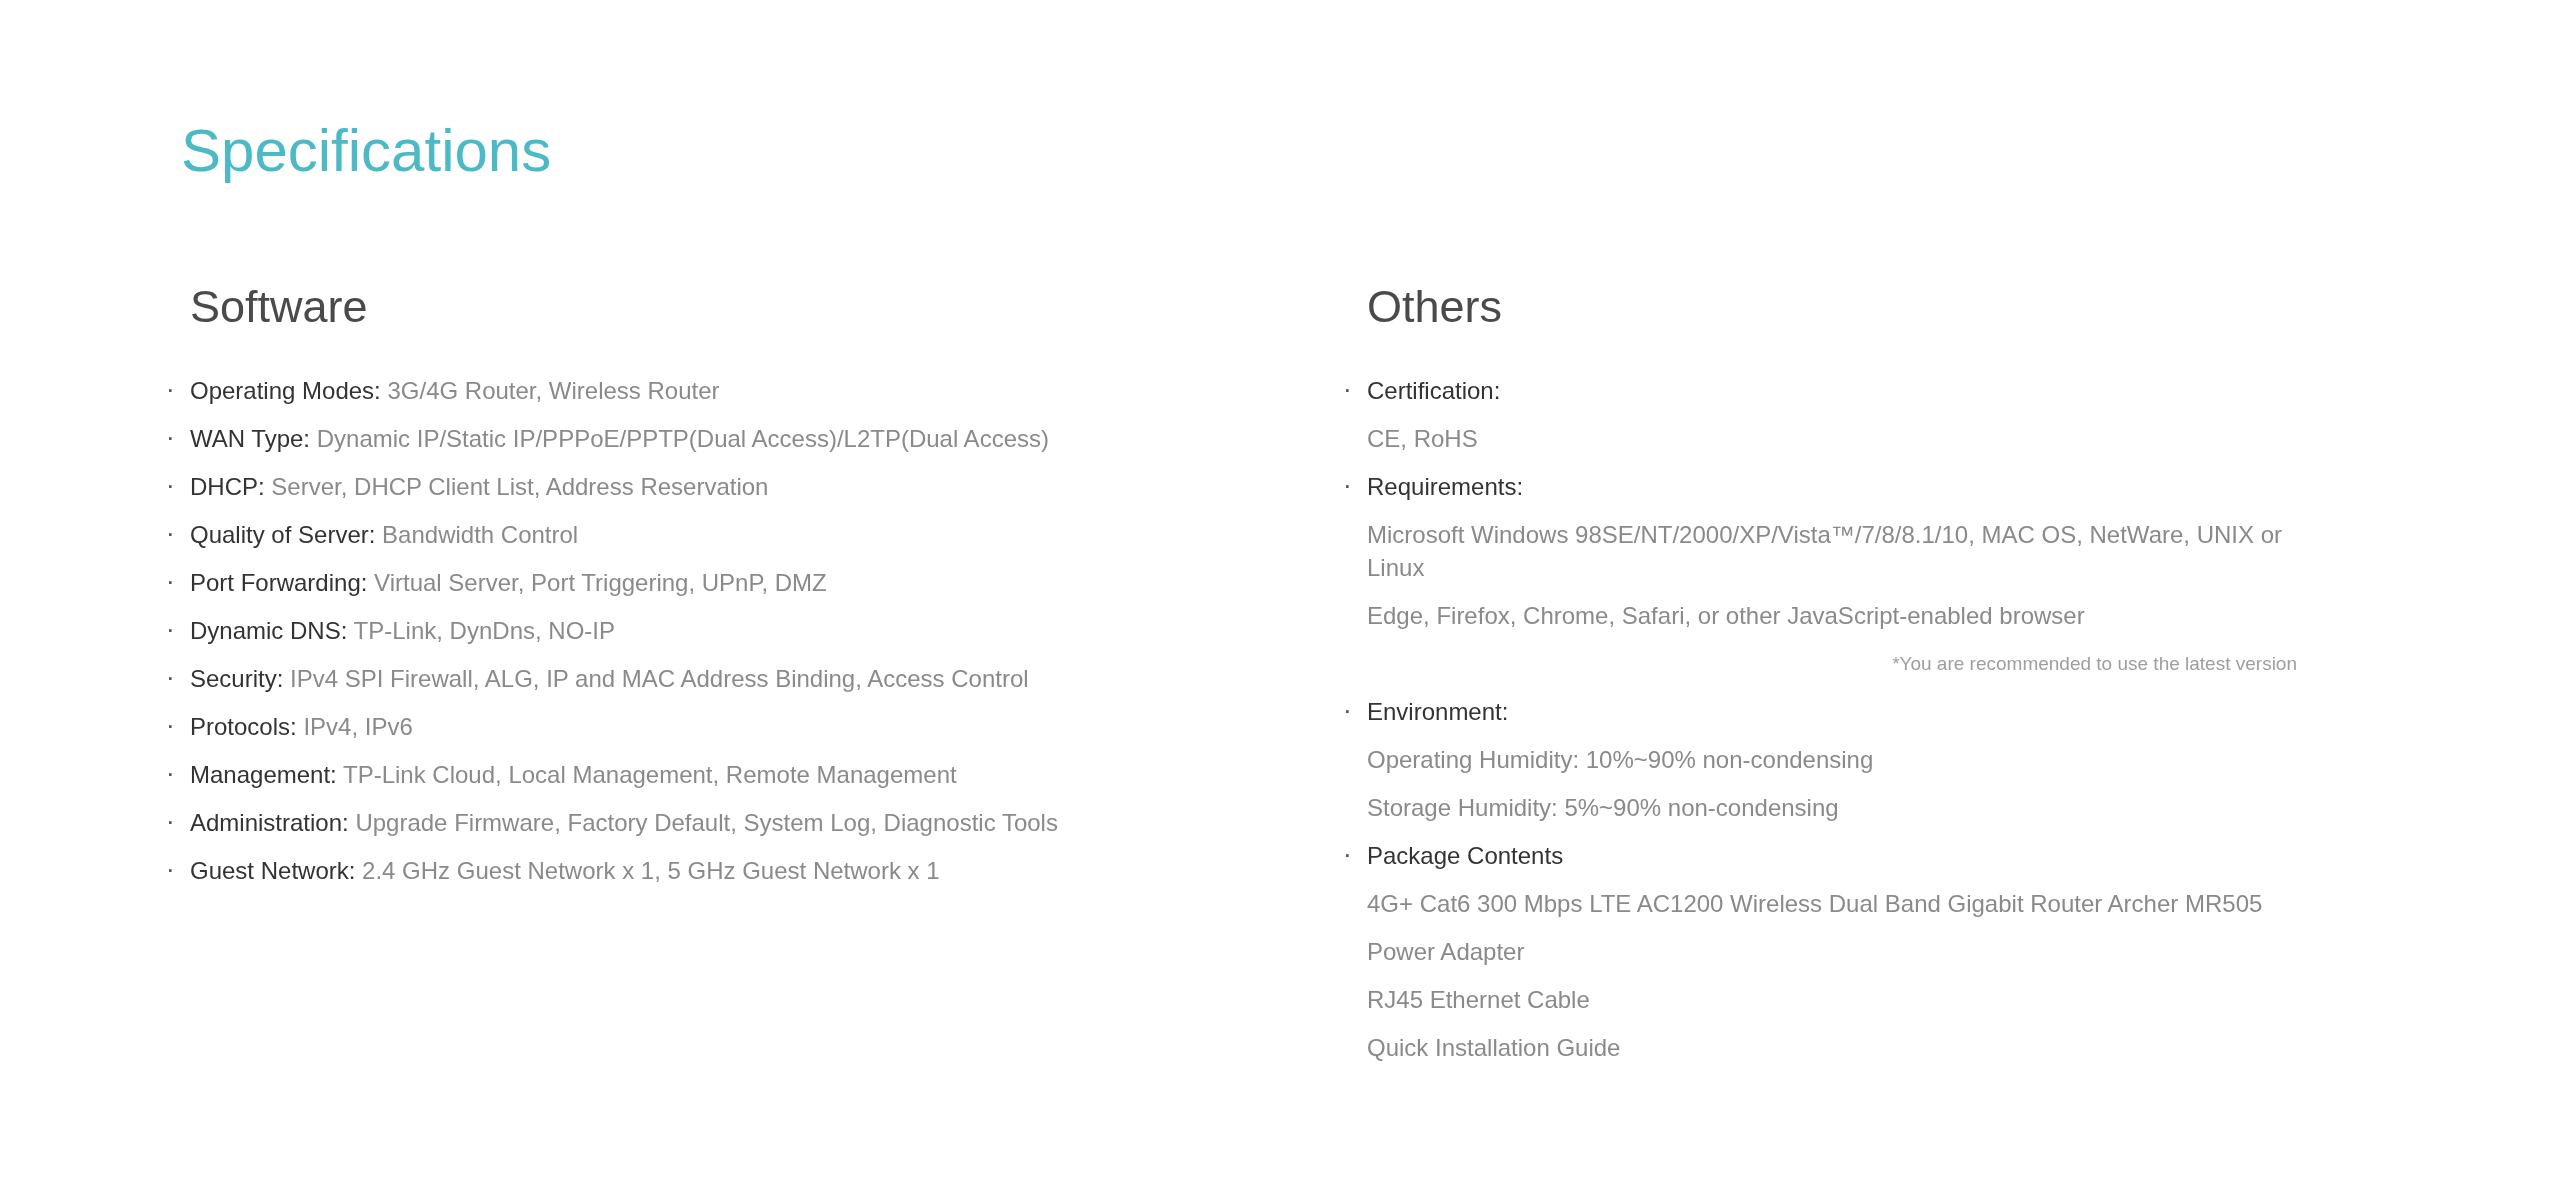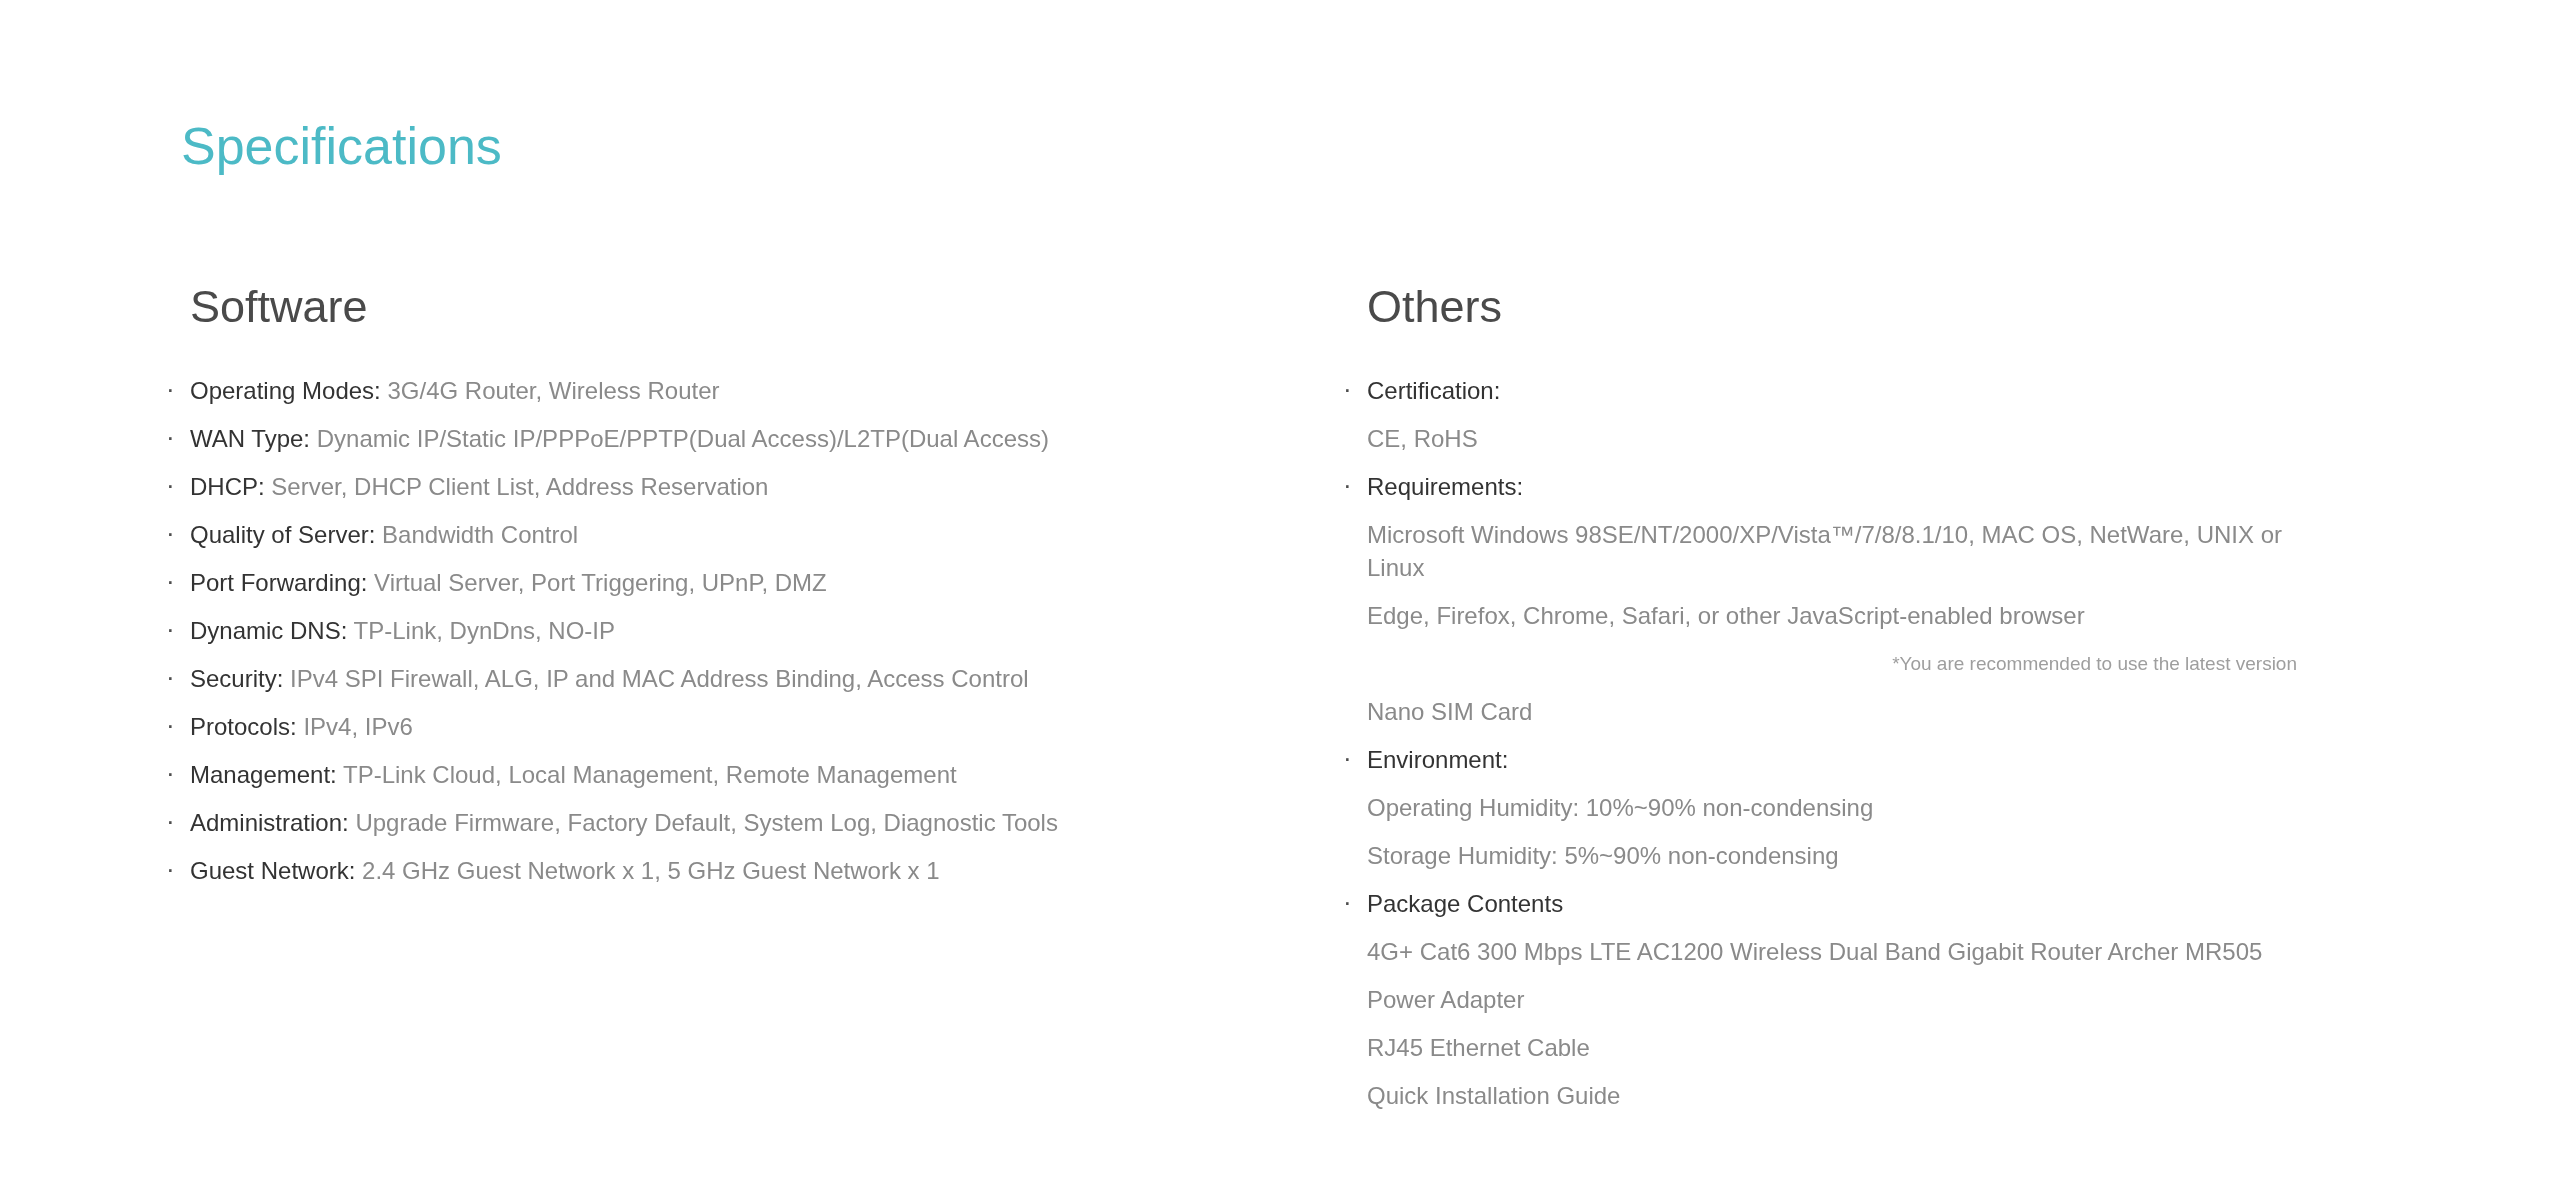--- a/index.html
+++ b/index.html
@@ -9,21 +9,21 @@
     --value:#8a8a8a;
     --note:#9e9e9e;
     --bg:#ffffff;
   }
   *{box-sizing:border-box;margin:0;padding:0;}
   html,body{width:2560px;height:1199px;background:var(--bg);overflow:hidden;}
   body{font-family:"Liberation Sans","DejaVu Sans",sans-serif;position:relative;}
 
   .page-title{
     position:absolute;left:181px;top:118px;
-    font-size:52px;font-weight:400;line-height:1.1;
+    font-size:60px;font-weight:400;line-height:1.1;
     color:var(--accent);letter-spacing:0;
   }
 
   .spec-col{position:absolute;top:283px;}
   .col-left{left:160px;width:1120px;}
   .col-right{left:1337px;width:1010px;}
 
   .col-heading{
     font-size:45px;font-weight:400;color:var(--heading);
     margin:0 0 44px 30px;line-height:1.05;letter-spacing:0;
@@ -126,21 +126,20 @@
   </div>
 
   <div class="group">
     <div class="row">
       <span class="bullet">·</span>
       <span class="label">Requirements:</span>
     </div>
     <div class="line">Microsoft Windows 98SE/NT/2000/XP/Vista™/7/8/8.1/10, MAC OS, NetWare, UNIX or Linux</div>
     <div class="line">Edge, Firefox, Chrome, Safari, or other JavaScript-enabled browser</div>
     <div class="line note">*You are recommended to use the latest version</div>
-    <div class="line">Nano SIM Card</div>
   </div>
 
   <div class="group">
     <div class="row">
       <span class="bullet">·</span>
       <span class="label">Environment:</span>
     </div>
     <div class="line">Operating Humidity: 10%~90% non-condensing</div>
     <div class="line">Storage Humidity: 5%~90% non-condensing</div>
   </div>

